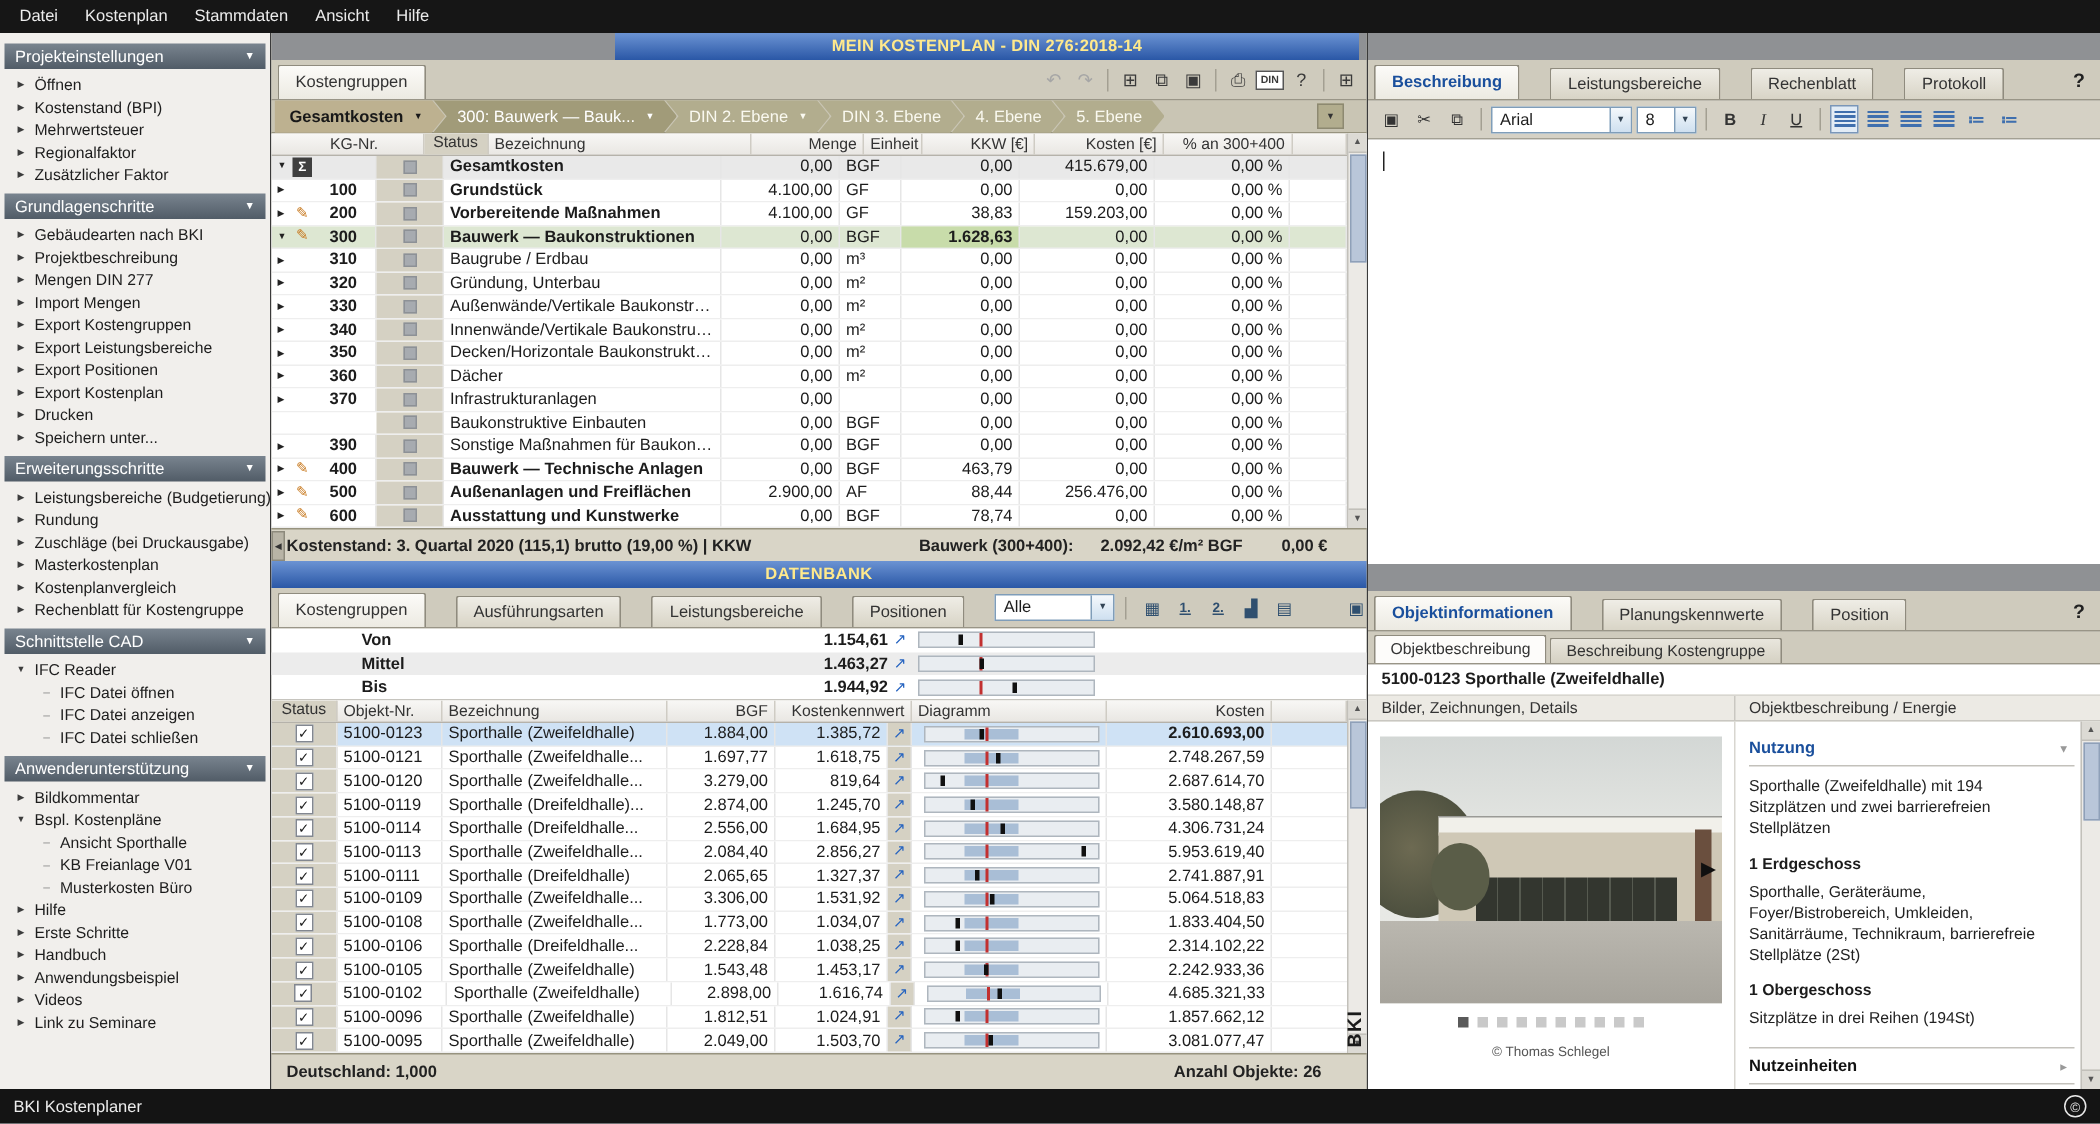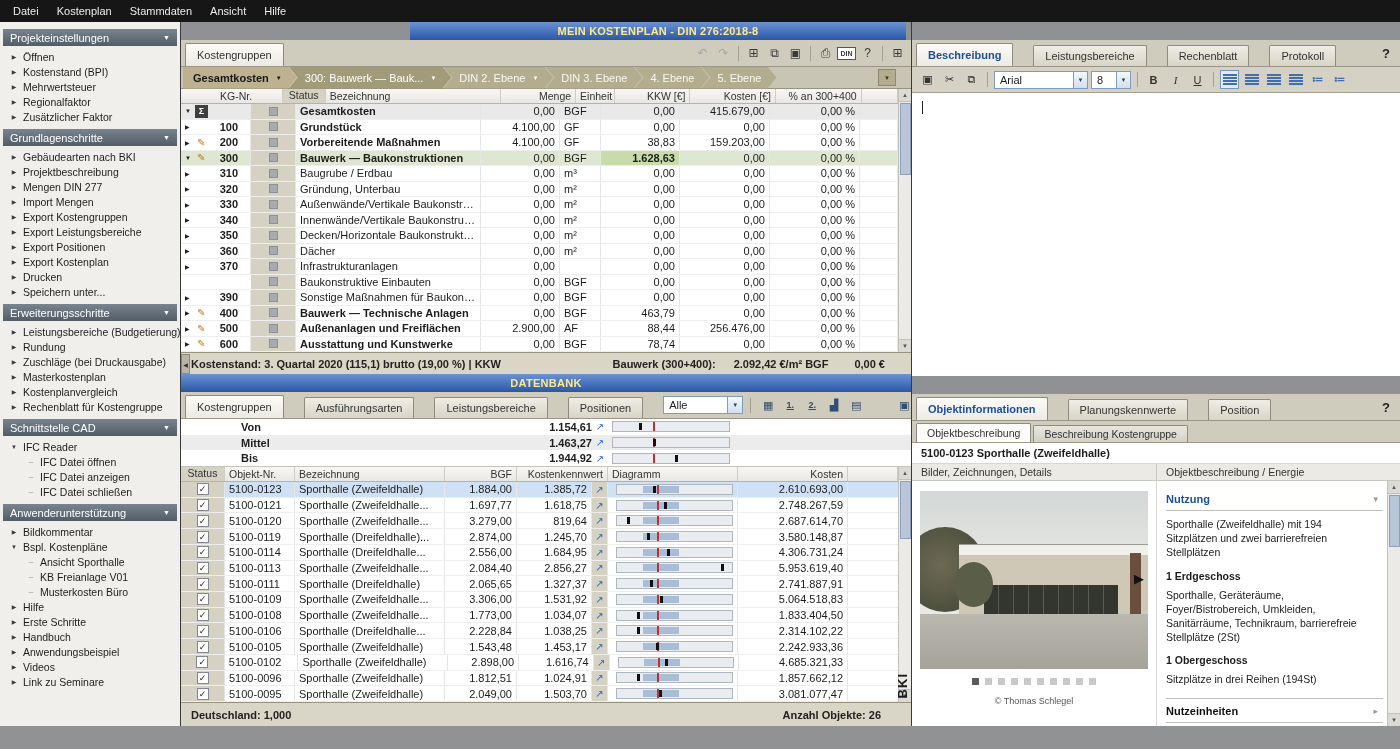--- a/index.html
+++ b/index.html
@@ -334,21 +334,21 @@
         </div>
         <div class="side-item">
           <span class="bullet">▶</span>
           <span class="lbl">Link zu Seminare</span>
         </div>
       </div>
 
     <div class="center">
       <div class="caption-strip">
         <div class="caption-spacer"></div>
-        <div class="caption-blue">MEIN KOSTENPLAN - DIN 276:2018-8</div>
+        <div class="caption-blue">MEIN KOSTENPLAN - DIN 276:2018-14</div>
         <div class="caption-tail"></div>
       </div>
 
       <div class="tabrow">
         <div class="tabs" id="kp-tabs">
             <div class="tab active">Kostengruppen</div>
           </div>
         <div class="kp-toolbar" id="kp-toolbar">
             <span class="tbtn disabled">↶</span>
             <span class="tbtn disabled">↷</span>
@@ -813,21 +813,21 @@
                 <div class="gc num" style="width: 72px;">1.884,00</div>
                 <div class="gc num" style="width: 75px;">1.385,72</div>
                 <div class="gc center trend" style="width: 16px; padding: 0px;">↗</div>
                 <div class="gc" style="width: 130px;">
                   <div class="slider">
                     <div class="s-band" style="left: 22.1844%; width: 31.6124%;"></div>
                     <div class="s-red" style="left: 34.5308%;"></div>
                     <div class="s-mark" style="left: 31.4288%;"></div>
                   </div>
                 </div>
-                <div class="gc num" style="width: 110px;">2.610.693,00</div>
+                <div class="gc num" style="width: 110px; font-weight: bold;">2.610.693,00</div>
                 <div class="gc" style="width: 50px; border-right: none;"></div>
               </div>
               <div class="grow">
                 <div class="gc center" style="width: 44px;">
                   <span class="cb">✓</span>
                 </div>
                 <div class="gc" style="width: 70px;">5100-0121</div>
                 <div class="gc" style="width: 150px;">
                   <span class="txt">Sporthalle (Zweifeldhalle...</span>
                 </div>
@@ -1236,14 +1236,18 @@
               <div class="vs-arrow">▲</div>
               <div class="vs-thumb" style="height:52px"></div>
               <div class="vs-arrow bottom">▼</div>
             </div>
           </div>
         </div>
       </div>
     </div>
   </div>
 
+  <div class="bottombar">
+    <span>BKI Kostenplaner</span>
+    <span class="copy-circle">©</span>
+  </div>
 
 </div>
 
 </body></html>

